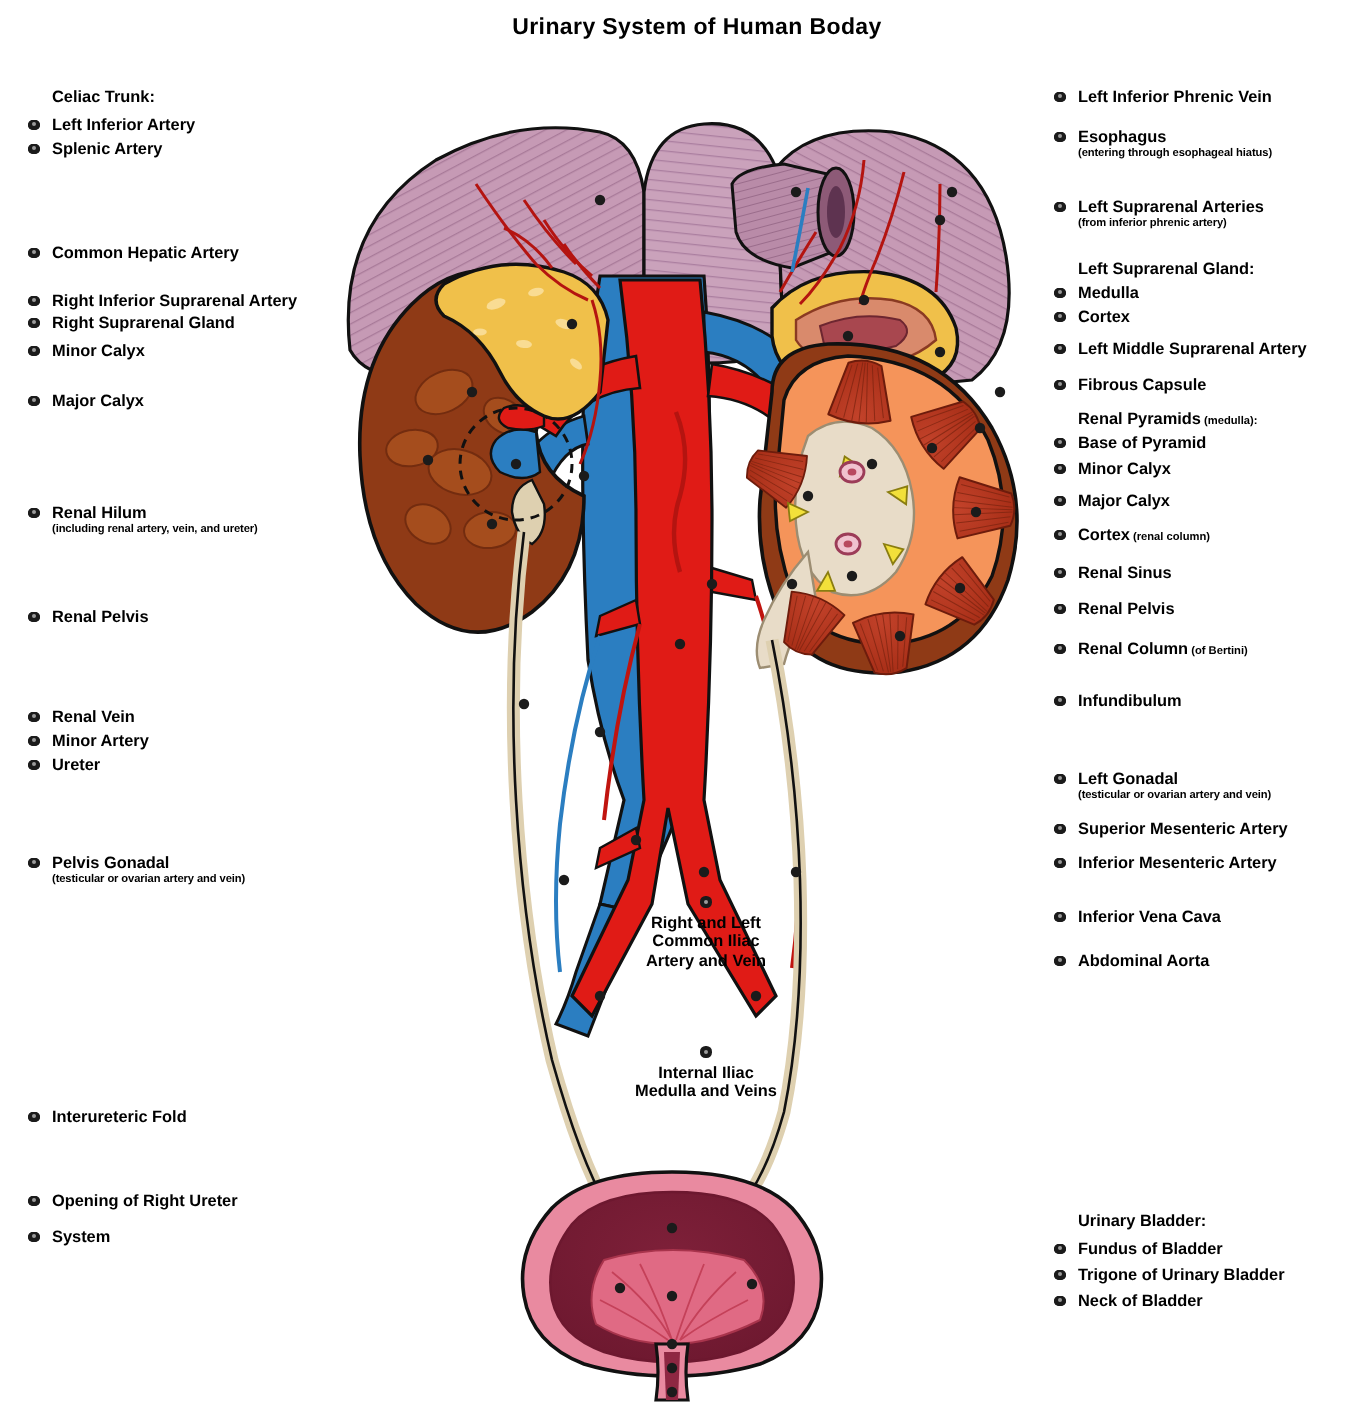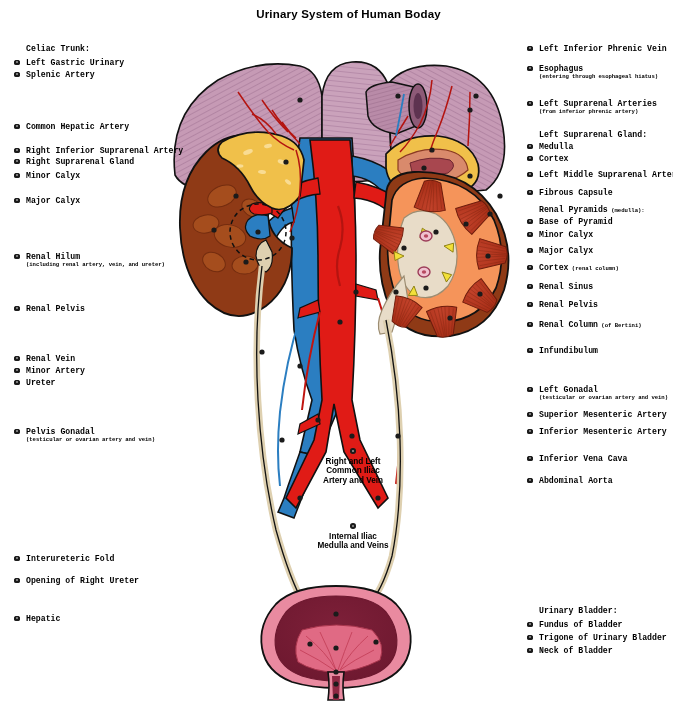--- a/index.html
+++ b/index.html
@@ -13,21 +13,21 @@
   #page-title{
     position:absolute;top:8px;left:0;width:673px;text-align:center;
     font-size:11.5px;font-weight:bold;letter-spacing:.2px;padding-left:12px;
   }
   
   .label-col{position:absolute;}
   #col-left{left:14px;top:44px;width:190px;}
   #col-right{left:527px;top:44px;width:150px;}
   #col-center{left:262px;top:448px;width:150px;text-align:center;}
 
-  .lbl{position:relative;font-size:8.2px;font-weight:bold;line-height:1.12;font-family:Liberation Mono, monospace;}
+  .lbl{position:relative;font-size:8.2px;font-weight:bold;line-height:1.12;}
   .lbl .txt{display:block;}
   .lbl .sub{display:block;font-size:5.6px;font-weight:bold;letter-spacing:-.05px;margin-top:.5px;}
   .lbl.bulleted{padding-left:12px;}
   .lbl.bulleted > .dot{
     position:absolute;left:0;top:1.5px;width:5.5px;height:5.5px;border-radius:50%;
     background:#1b1b1b;box-shadow:inset 0 0 0 1.2px #1b1b1b;
   }
   .lbl.bulleted > .dot::after{
     content:"";position:absolute;left:1.6px;top:1.6px;width:2.3px;height:2.3px;
     border-radius:50%;background:#9b9b9b;
@@ -300,21 +300,21 @@
     <circle cx="336" cy="696" r="2.6"></circle>
   </g>
 </svg>
 
 <div id="col-left" class="label-col">
     <div class="lbl header" style="position: absolute; top: 0px; left: 0px; width: 100%;">
       <span class="txt">Celiac Trunk:</span>
     </div>
     <div class="lbl bulleted" style="position: absolute; top: 14px; left: 0px; width: 100%;">
       <span class="dot"></span>
-      <span class="txt">Left Gastric Urinary</span>
+      <span class="txt">Left Inferior Artery</span>
     </div>
     <div class="lbl bulleted" style="position: absolute; top: 26px; left: 0px; width: 100%;">
       <span class="dot"></span>
       <span class="txt">Splenic Artery</span>
     </div>
     <div class="lbl bulleted" style="position: absolute; top: 38px; left: 0px; width: 100%; margin-top: 40px;">
       <span class="dot"></span>
       <span class="txt">Common Hepatic Artery</span>
     </div>
     <div class="lbl bulleted" style="position: absolute; top: 77px; left: 0px; width: 100%; margin-top: 36px;">
@@ -356,27 +356,27 @@
     </div>
     <div class="lbl bulleted" style="position: absolute; top: 383px; left: 0px; width: 100%;">
       <span class="dot"></span>
       <span class="txt">Pelvis Gonadal</span>
       <span class="sub">(testicular or ovarian artery and vein)</span>
     </div>
     <div class="lbl bulleted" style="position: absolute; top: 510px; left: 0px; width: 100%;">
       <span class="dot"></span>
       <span class="txt">Interureteric Fold</span>
     </div>
-    <div class="lbl bulleted" style="position: absolute; top: 532px; left: 0px; width: 100%;">
+    <div class="lbl bulleted" style="position: absolute; top: 552px; left: 0px; width: 100%;">
       <span class="dot"></span>
       <span class="txt">Opening of Right Ureter</span>
     </div>
     <div class="lbl bulleted" style="position: absolute; top: 570px; left: 0px; width: 100%;">
       <span class="dot"></span>
-      <span class="txt">Hepatic</span>
+      <span class="txt">System</span>
     </div>
   </div>
 
 <div id="col-right" class="label-col">
     <div class="lbl bulleted" style="position: absolute; top: 0px; left: 0px; width: 100%;">
       <span class="dot"></span>
       <span class="txt">Left Inferior Phrenic Vein</span>
     </div>
     <div class="lbl bulleted" style="position: absolute; top: 20px; left: 0px; width: 100%;">
       <span class="dot"></span>

